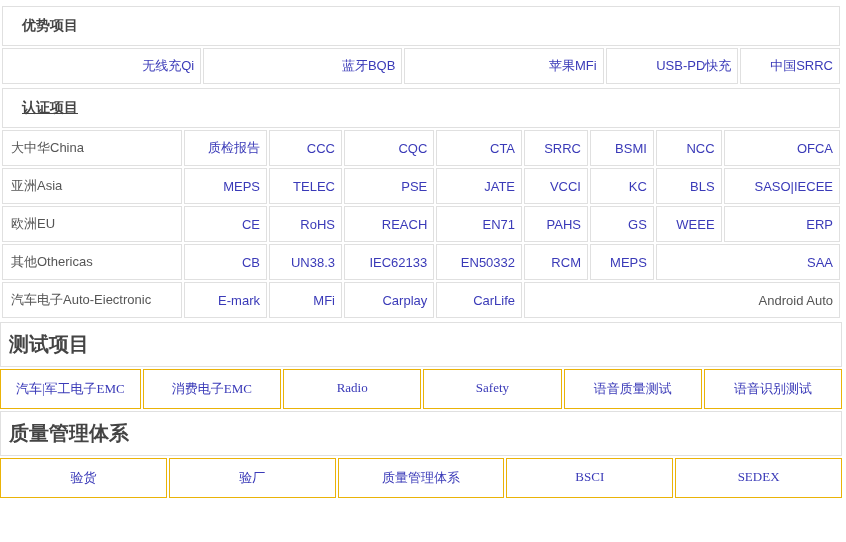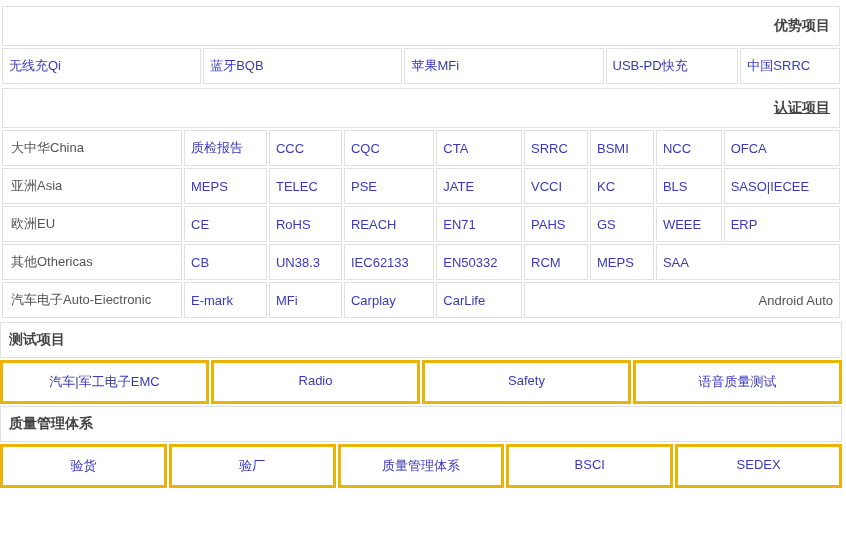--- a/index.html
+++ b/index.html
@@ -10,49 +10,50 @@
     font-size: 13px;
     background: #fff;
     width: 846px;
   }
   .link { color: #3a3ab8; text-decoration: none; }
   .label { color: #555; }
   table { border-collapse: separate; border-spacing: 2px; width: 100%; }
   td {
     border: 1px solid #e0e0e0;
     padding: 8px 6px;
-    text-align: left;
+    text-align: right;
     vertical-align: middle;
     background: #fff;
     white-space: nowrap;
   }
   td.left { text-align: left; padding-left: 10px; text-decoration: underline; }
   td.left-lbl { text-align: left; padding-left: 8px; }
   td.hdr {
-    text-align: right;
+    text-align: left;
     font-weight: bold;
     color: #444;
-    padding: 10px 9px;
+    padding: 10px 19px;
     font-size: 14px;
   }
   .sec-title {
     border: 1px solid #e0e0e0;
     padding: 8px 8px;
     font-weight: bold;
     color: #444;
-    font-size: 14px;
+    font-size: 20px;
     margin: 2px 0 0 2px;
   }
   .row { display: flex; gap: 2px; margin: 2px 0 0 2px; }
   .cell {
-    border: 3px solid #eab308;
+    border: 1px solid #eab308;
     padding: 10px 15px;
     text-align: center;
     white-space: nowrap;
     flex: 1 1 0;
+    font-family: Liberation Serif, serif;
   }
   .sec-title.flush, .row.flush { margin-left: 0; }
 </style>
 </head>
 <body>
 
 <table>
   <tbody>
       <tr>
         <td class="hdr" colspan="5">优势项目</td>
@@ -139,23 +140,25 @@
     <td><a class="link" href="#">Carplay</a></td>
     <td><a class="link" href="#">CarLife</a></td>
     <td colspan="4" style="text-align:right"><span class="label">Android Auto</span></td>
   </tr>
 </tbody>
   </table>
 
 <div class="sec-title flush">测试项目</div>
 <div class="row flush">
   <div class="cell"><a class="link" href="#">汽车|军工电子EMC</a></div>
+  <div class="cell"><a class="link" href="#">消费电子EMC</a></div>
   <div class="cell"><a class="link" href="#">Radio</a></div>
   <div class="cell"><a class="link" href="#">Safety</a></div>
   <div class="cell"><a class="link" href="#">语音质量测试</a></div>
+  <div class="cell"><a class="link" href="#">语音识别测试</a></div>
 </div>
 
 <div class="sec-title flush">质量管理体系</div>
 <div class="row flush">
   <div class="cell"><a class="link" href="#">验货</a></div>
   <div class="cell"><a class="link" href="#">验厂</a></div>
   <div class="cell"><a class="link" href="#">质量管理体系</a></div>
   <div class="cell"><a class="link" href="#">BSCI</a></div>
   <div class="cell"><a class="link" href="#">SEDEX</a></div>
 </div>

